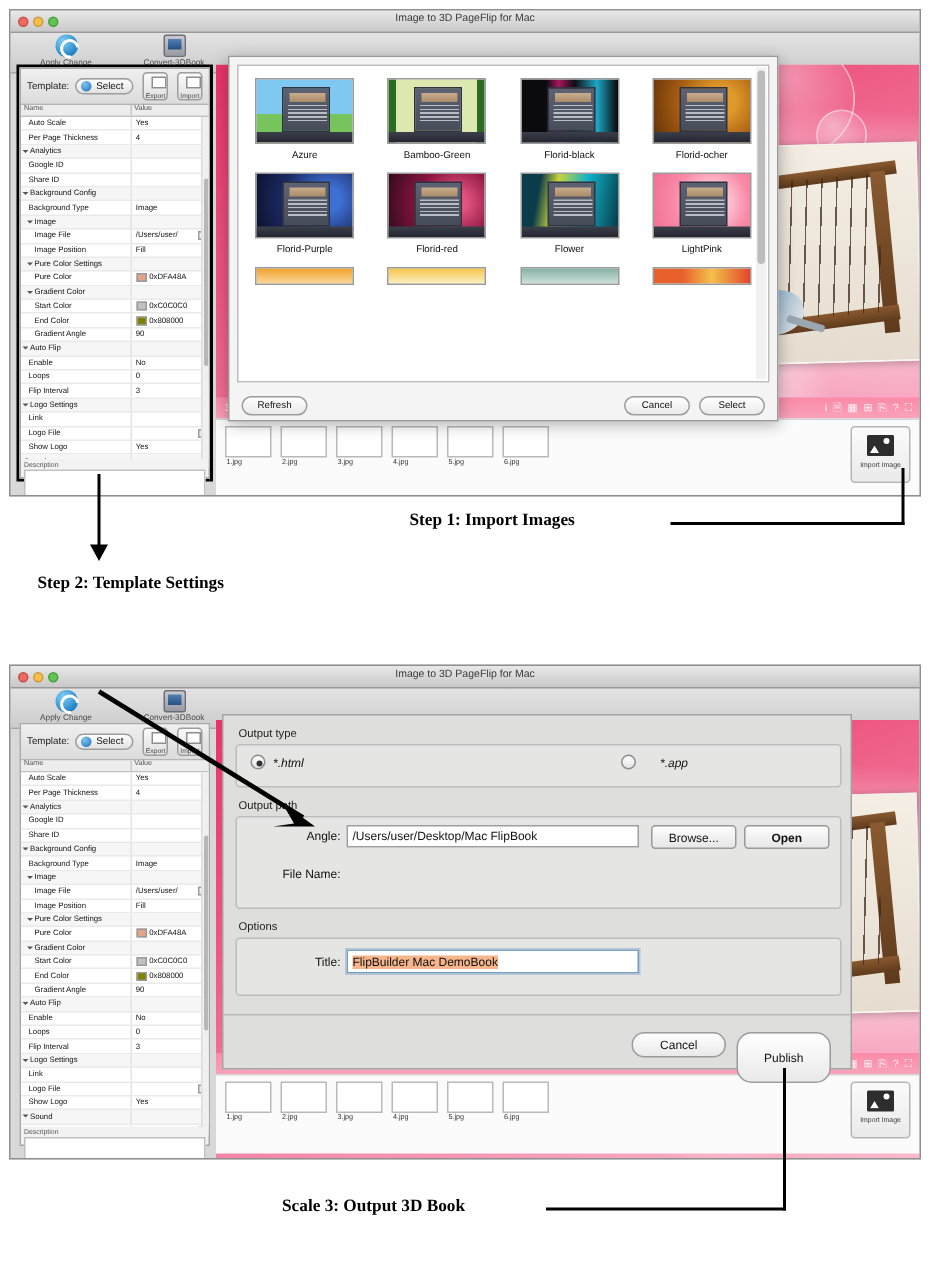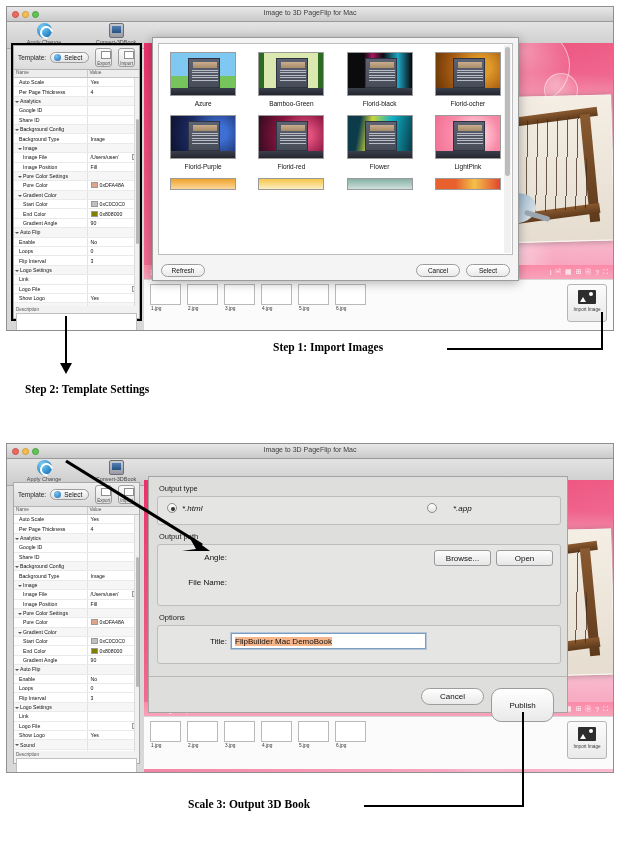--- a/index.html
+++ b/index.html
@@ -840,30 +840,33 @@
   </div>
 
   <div class="outpanel" style="left:141px; top:32px; width:420px; height:237px;">
 
     <div class="legend" style="left:10px; top:7px;">Output type</div>
     <div class="fieldset" style="left:8px; top:19px; width:404px; height:29px;"></div>
     <div class="radio-row" style="left:18px; top:26px;">
       <span class="radio on"></span>
       <span>*.html</span>
     </div>
-    <div class="radio-row" style="left:278px; top:26px;gap:16px;">
+    <div class="radio-row" style="left:265px; top:26px;gap:16px;">
       <span class="radio"></span>
       <span>*.app</span>
     </div>
 
     <div class="legend" style="left:10px; top:55px;">Output path</div>
     <div class="fieldset" style="left:8px; top:67px; width:404px; height:62px;"></div>
     <div class="flabel" style="left:20px; top:76px; width:58px;">Angle:</div>
+    <div class="tinput" style="left:82px; top:73px; width:195px; height:15px;">
+      <span>/Users/user/Desktop/Mac FlipBook</span>
+    </div>
     <div class="pbtn" style="left:285px; top:73px; width:57px; height:16px;">Browse...</div>
-    <div class="pbtn" style="left:347px; top:73px; width:57px; height:16px;">Open</div>
+    <div class="pbtn" style="left:347px; top:73px; width:57px; height:16px;font-weight:bold;">Open</div>
     <div class="flabel" style="left:14px; top:101px; width:64px;">File Name:</div>
 
     <div class="legend" style="left:10px; top:136px;">Options</div>
     <div class="fieldset" style="left:8px; top:148px; width:404px; height:39px;"></div>
     <div class="flabel" style="left:26px; top:160px; width:52px;">Title:</div>
     <div class="tinput focus" style="left:82px; top:156px; width:195px; height:16px;">
       <span class="hl">FlipBuilder Mac DemoBook</span>
     </div>
 
     <div style="position:absolute; left:0; right:0; top:199px; height:1px; background:#b9b9b9;"></div>

